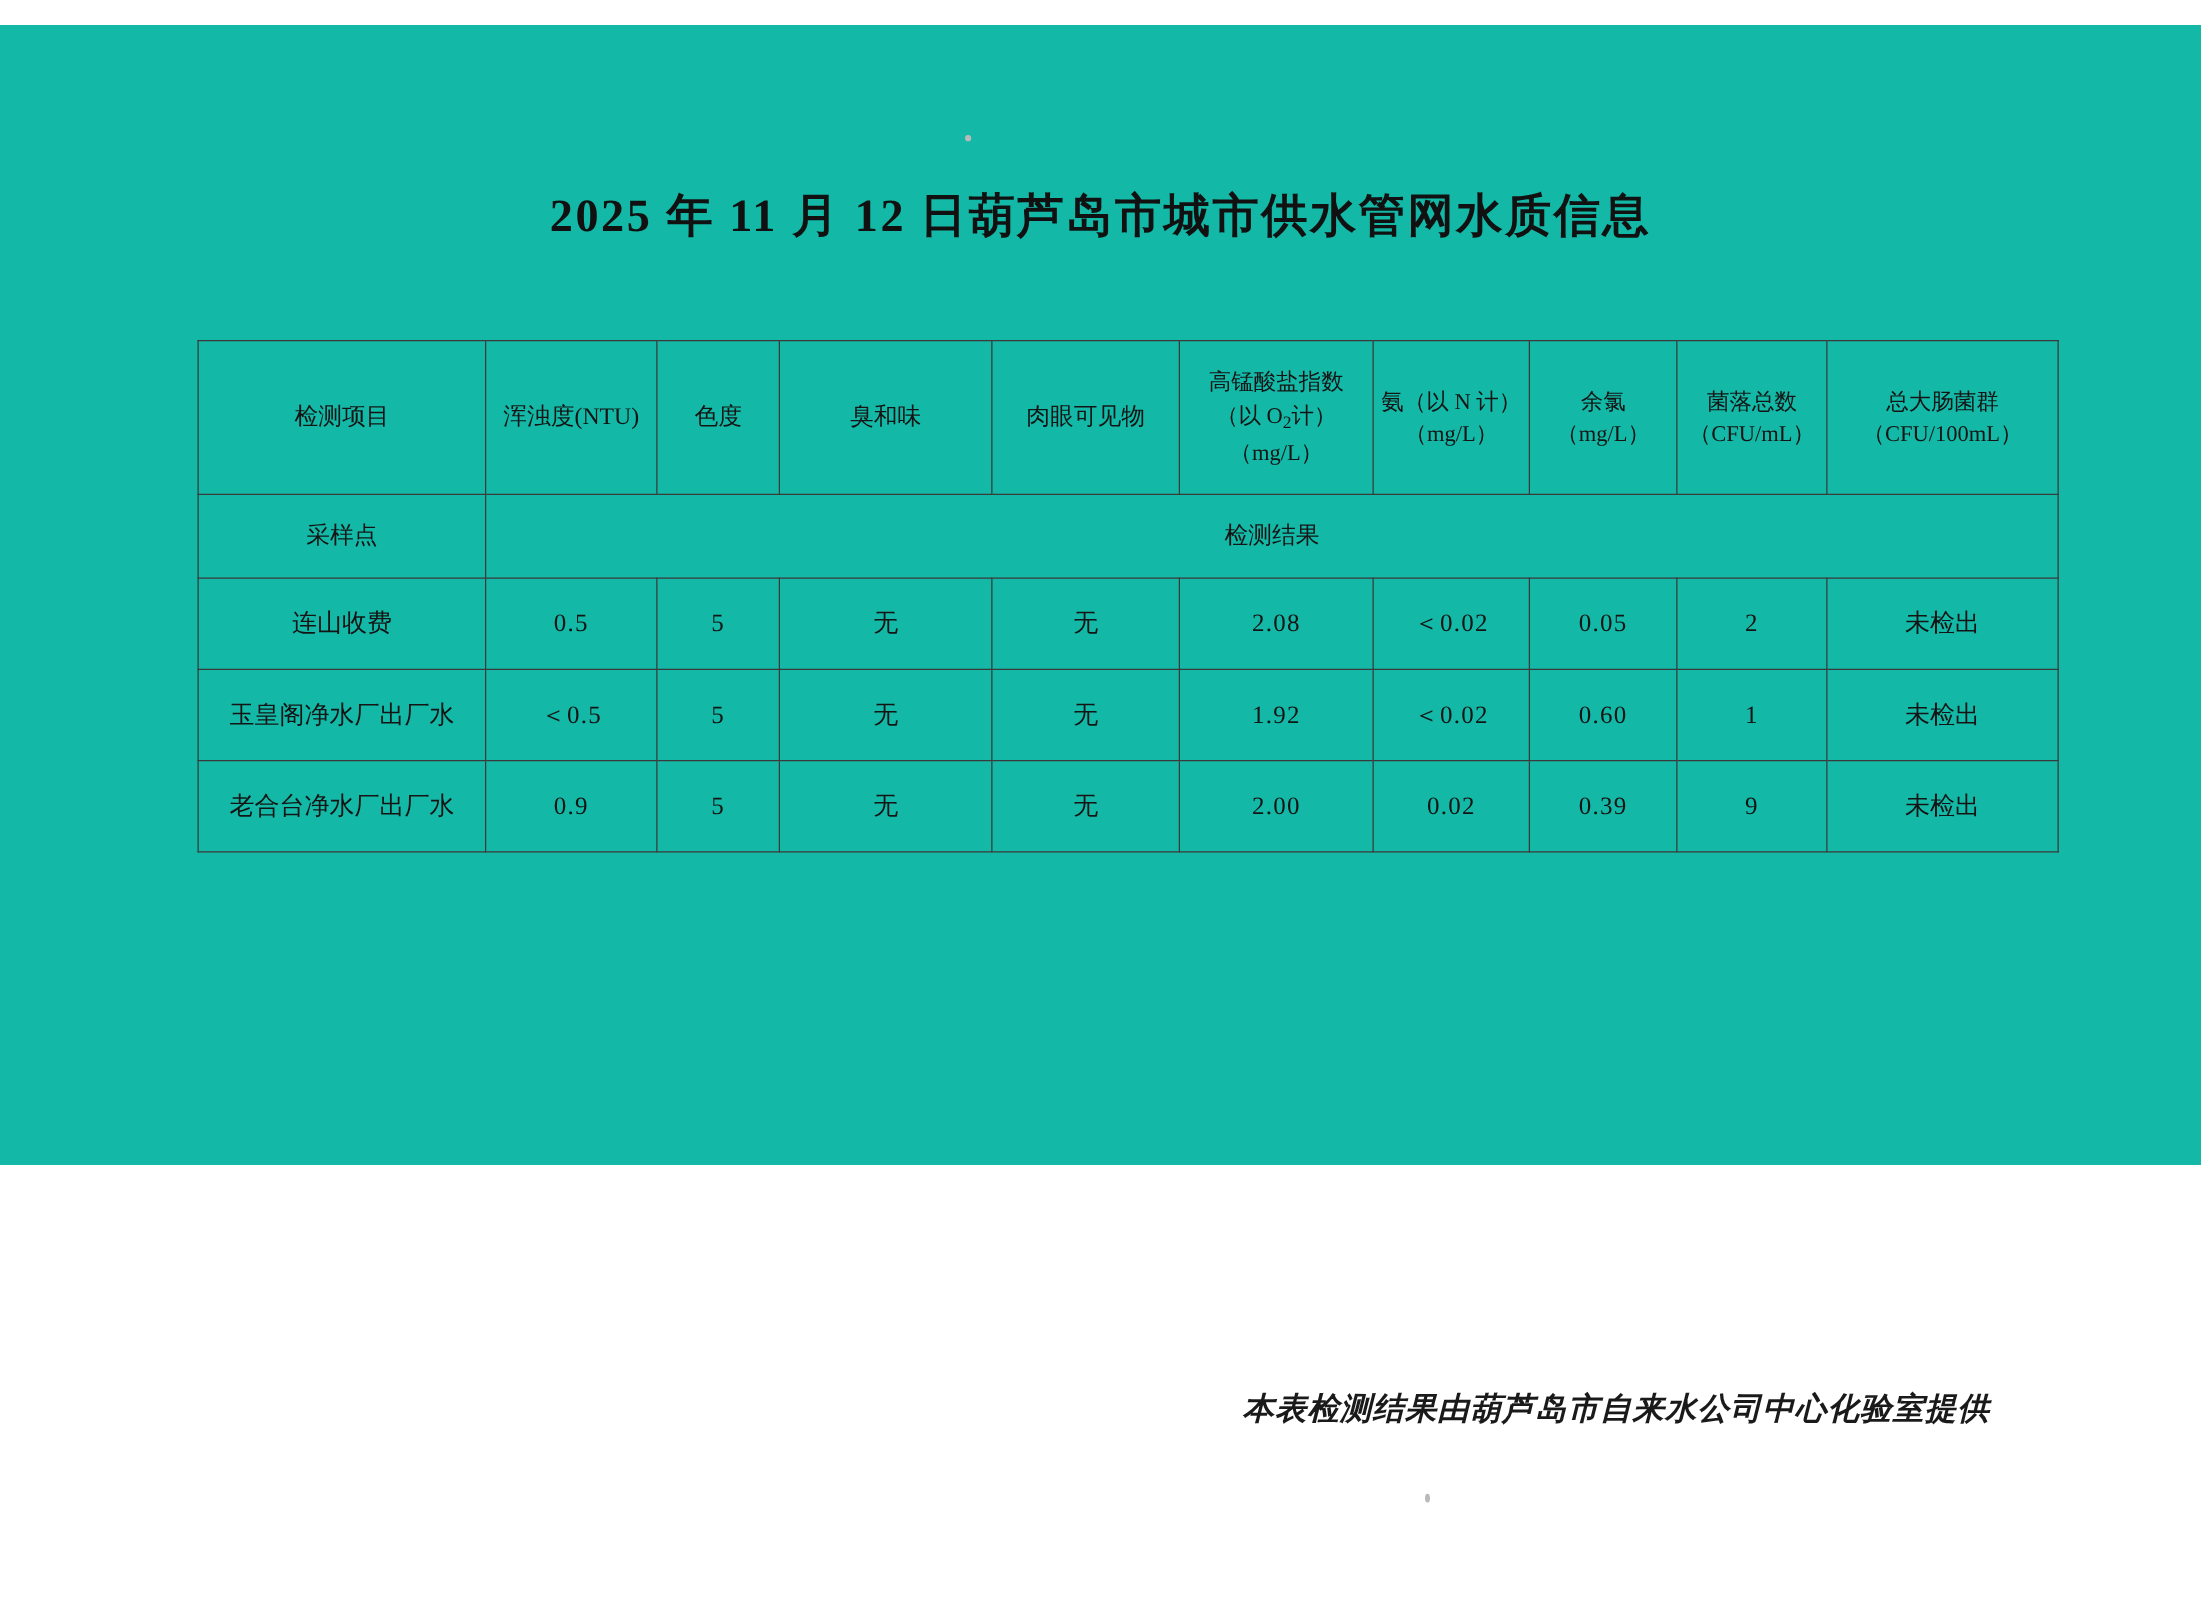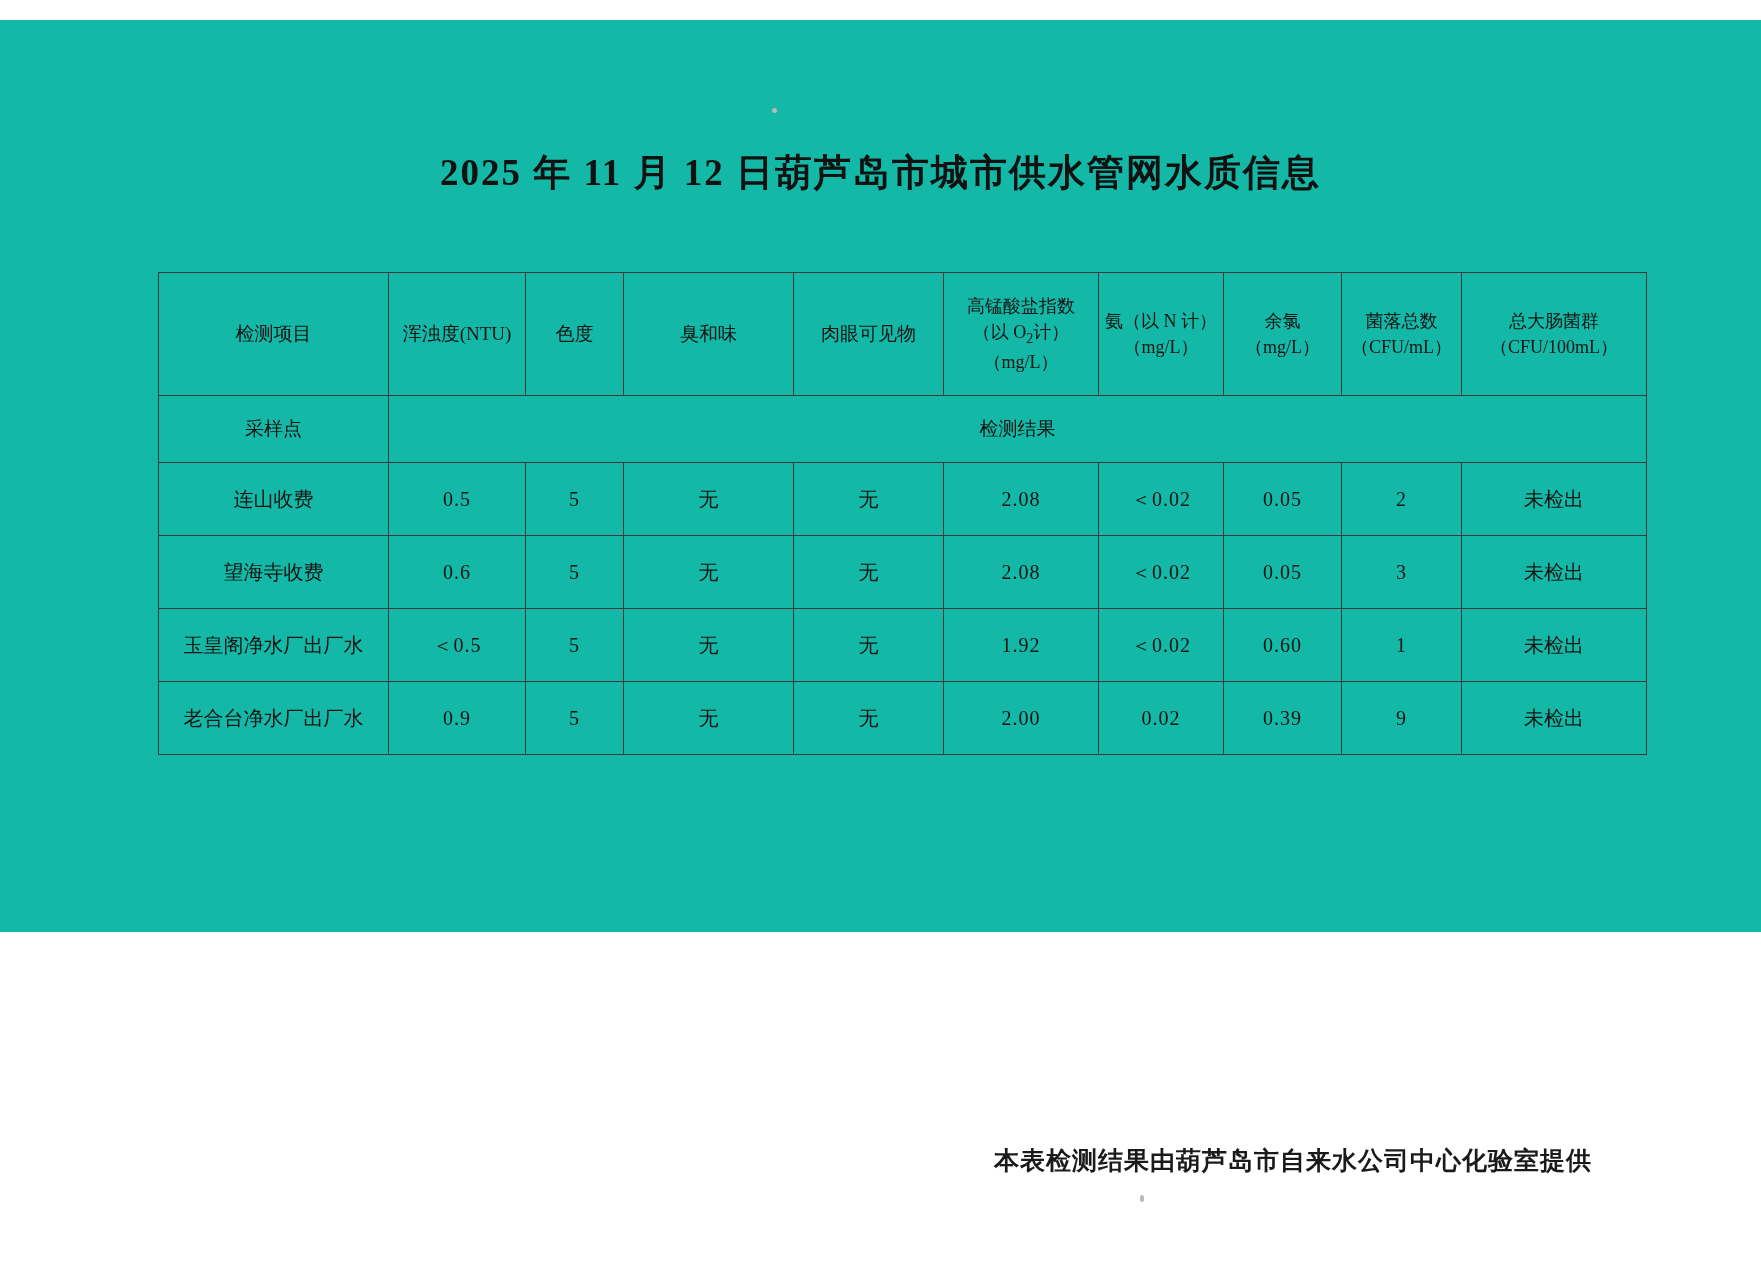--- a/index.html
+++ b/index.html
@@ -78,26 +78,27 @@
   tr.limit-row td { height: 62px; }
   tr.sample-head-row td { height: 62px; font-family: Liberation Serif, serif; }
   tr.data-row td { height: 68px; font-size: 20px; }
 
   .hdr-multi { line-height: 1.45; font-size: 18px; }
   .sub { font-size: 14px; vertical-align: sub; }
   .num { font-family: "Liberation Serif", "DejaVu Serif", serif; letter-spacing: 1px; }
   .footer-note {
     position: absolute;
     left: 0;
-    top: 1124px;
+    top: 1090px;
     width: 1592px;
     text-align: right;
     font-size: 25px;
     font-weight: bold;
     letter-spacing: 1px;
+    font-style: italic;
   }
 </style>
 </head>
 <body>
 
 <div class="page">
 
   <div class="speck" style="left:772px; top:88px; width:5px; height:5px;"></div>
   <div class="speck" style="left:1140px; top:1175px; width:4px; height:7px;"></div>
 
@@ -170,32 +171,20 @@
           <td>无</td>
           <td>无</td>
           <td class="num">2.08</td>
           <td class="num">＜0.02</td>
           <td class="num">0.05</td>
           <td class="num">2</td>
           <td>未检出</td>
         </tr>
 
 
-        <tr class="data-row">
-          <td>望海寺收费</td>
-          <td class="num">0.6</td>
-          <td class="num">5</td>
-          <td>无</td>
-          <td>无</td>
-          <td class="num">2.08</td>
-          <td class="num">＜0.02</td>
-          <td class="num">0.05</td>
-          <td class="num">3</td>
-          <td>未检出</td>
-        </tr>
 
 
         <tr class="data-row">
           <td>玉皇阁净水厂出厂水</td>
           <td class="num">＜0.5</td>
           <td class="num">5</td>
           <td>无</td>
           <td>无</td>
           <td class="num">1.92</td>
           <td class="num">＜0.02</td>

